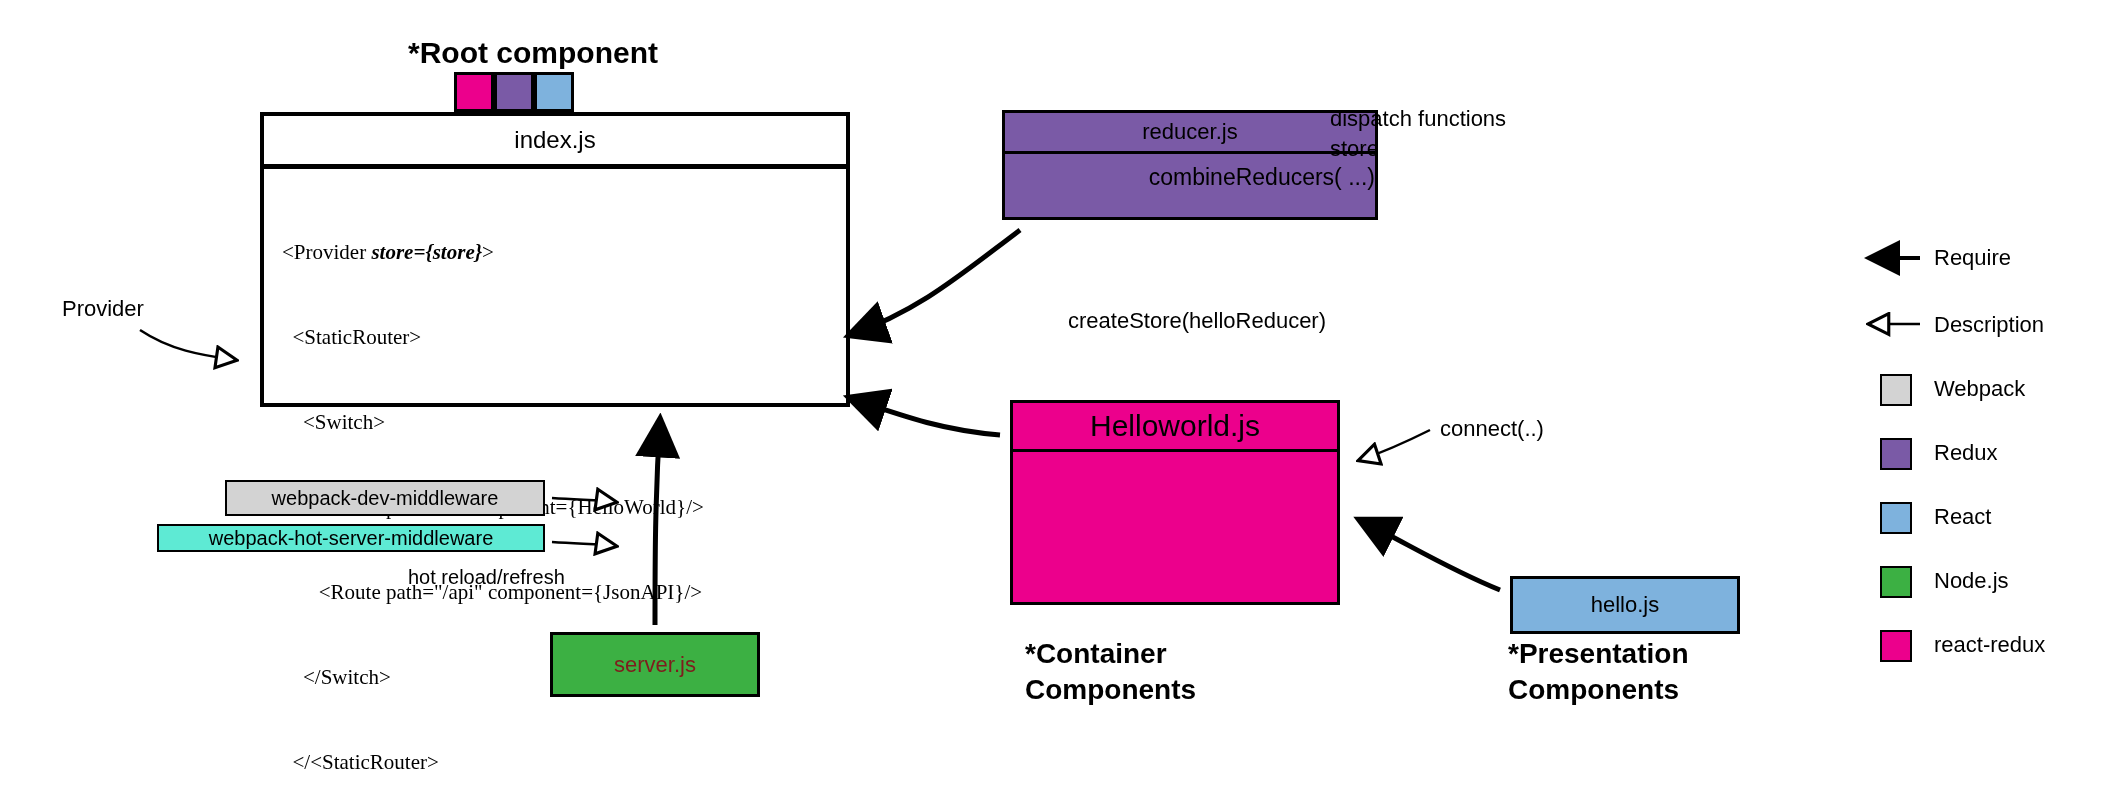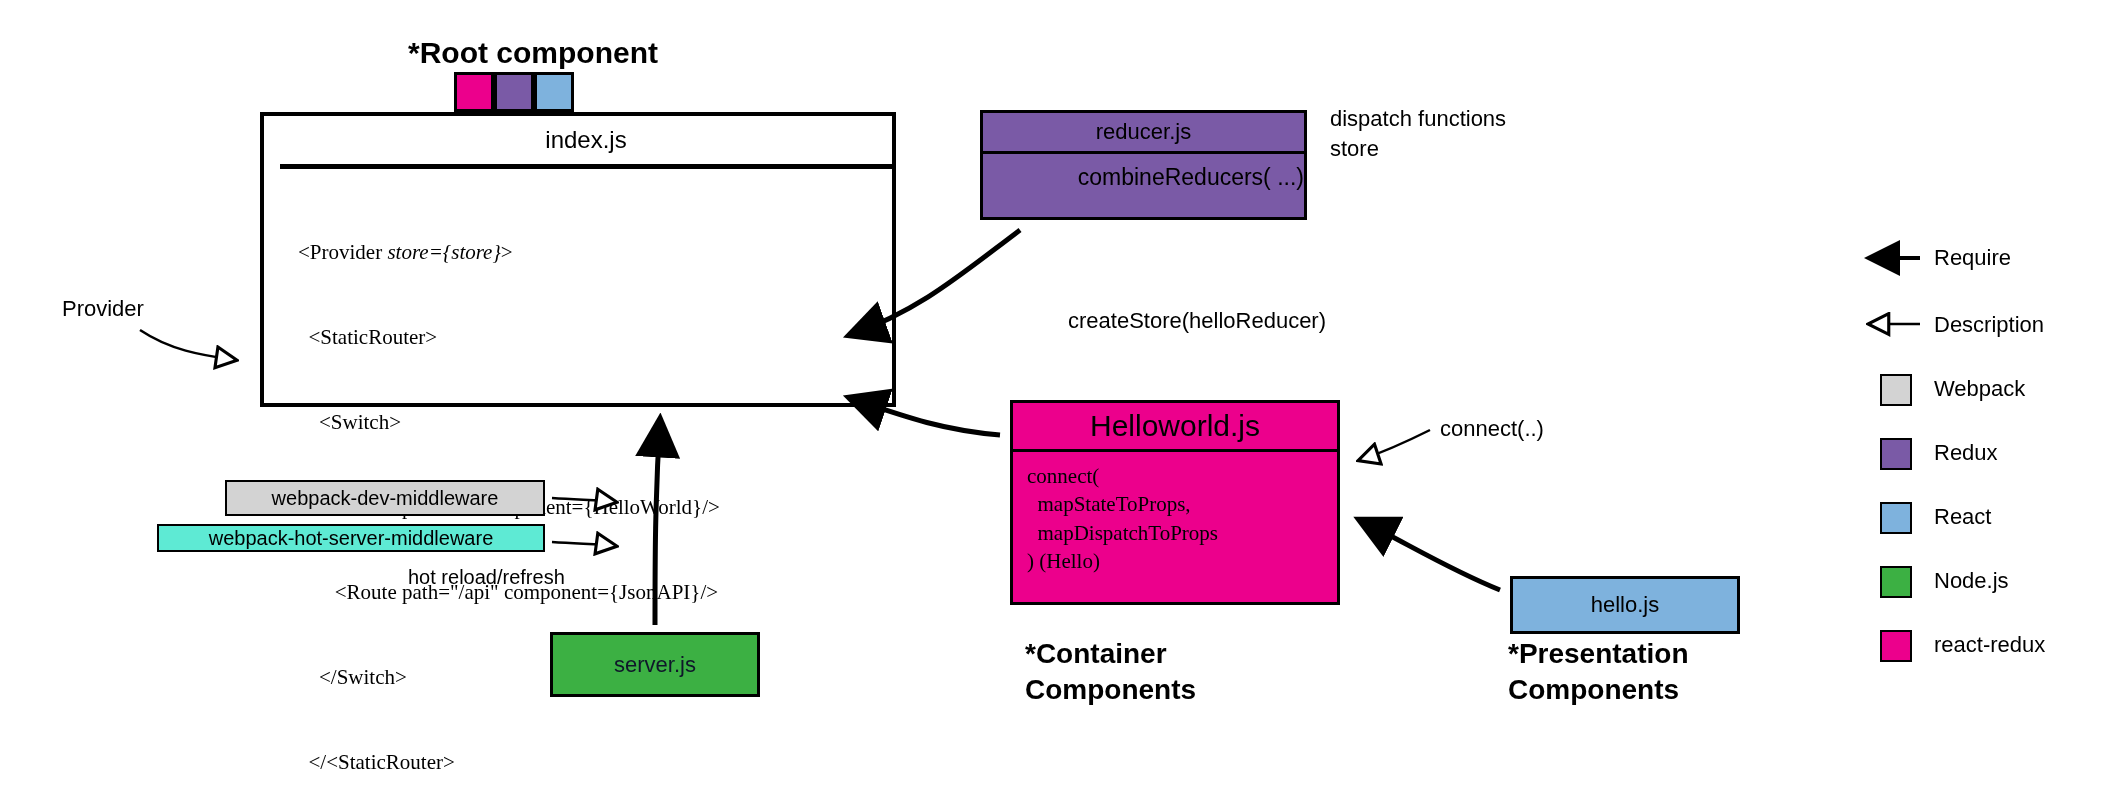--- a/index.html
+++ b/index.html
@@ -43,78 +43,74 @@
     box-sizing: border-box;
   }
   .legend-swatch {
     position: absolute;
     width: 32px;
     height: 32px;
     border: 2px solid #000;
     box-sizing: border-box;
   }
   .bold { font-weight: bold; }
-  .bold-italic { font-weight: normal; font-style: italic; text-align: right; }
+  .bold-italic { font-weight: bold; font-style: italic; text-align: right; }
   svg.arrows {
     position: absolute;
     top: 0; left: 0;
     width: 2127px; height: 789px;
     pointer-events: none;
   }
 </style>
 </head>
 <body>
 
 <div class="label bold" style="left:408px; top:36px; font-size:30px;">*Root component</div>
 
 <div class="swatch" style="left:454px; top:72px; background:#ec008c;"></div>
 <div class="swatch" style="left:494px; top:72px; background:#7a5aa6;"></div>
 <div class="swatch" style="left:534px; top:72px; background:#7eb2dd;"></div>
 
-<div class="box" style="left:260px; top:112px; width:636px; height:295px; background:#ffffff; border-width:4px;padding-left:16px;">
+<div class="box" style="left:260px; top:112px; width:590px; height:295px; background:#ffffff; border-width:4px;">
   <div class="box-title" style="font-size:24px; padding:10px 0; border-bottom-width:5px;">index.js</div>
   <div class="box-body" style="padding:12px 18px; font-size:21px;">
     <div><span>&lt;Provider </span><span class="bold-italic">store={store}</span><span>&gt;</span></div>
     <div>  &lt;StaticRouter&gt;</div>
     <div>    &lt;Switch&gt;</div>
     <div>       &lt;Route path="/" component={HelloWorld}/&gt;</div>
     <div>       &lt;Route path="/api" component={JsonAPI}/&gt;</div>
     <div>    &lt;/Switch&gt;</div>
     <div>  &lt;/&lt;StaticRouter&gt;</div>
     
   </div>
 </div>
 
 <div class="label" style="left:62px; top:296px; font-size:22px;">Provider</div>
 
-<div class="box" style="left:980px; top:110px; width:327px; height:110px; background:#7a5aa6;">
+<div class="box" style="left:1002px; top:110px; width:376px; height:110px; background:#7a5aa6;">
   <div class="box-title" style="font-size:22px;">reducer.js</div>
   <div style="text-align:right; padding:10px 0; font-size:23px;">combineReducers( ...)</div>
 </div>
 
 <div class="label" style="left:1330px; top:98px; font-size:22px;margin-top:8px;">dispatch functions</div>
 <div class="label" style="left:1330px; top:136px; font-size:22px;">store</div>
 
 <div class="label" style="left:1068px; top:308px; font-size:22px;">createStore(helloReducer)</div>
 
 <div class="box" style="left:1010px; top:400px; width:330px; height:205px; background:#ec008c;">
   <div class="box-title" style="font-size:30px;">Helloworld.js</div>
-  <div class="box-body" style="font-size:21px;">connect(
-  mapStateToProps,
-  mapDispatchToProps
-) (Hello)</div>
 </div>
 
 <div class="label" style="left:1440px; top:416px; font-size:22px;">connect(..)</div>
 
 <div class="box" style="left:1510px; top:576px; width:230px; height:58px; background:#7eb2dd; display:flex; align-items:center; justify-content:center; font-size:22px;">
   <span>hello.js</span>
 </div>
 
-<div class="box" style="left:550px; top:632px; width:210px; height:65px; background:#3cb043; display:flex; align-items:center; justify-content:center; font-size:22px; color:#0f172a;">
+<div class="box" style="left:550px; top:632px; width:210px; height:65px; background:#3cb043; display:flex; align-items:center; justify-content:center; font-size:22px; color:#7f1d1d;">
   <span>server.js</span>
 </div>
 
 <div class="box" style="left:225px; top:480px; width:320px; height:36px; background:#d3d3d3; border-width:2px; display:flex; align-items:center; justify-content:center; font-size:20px;">
   <span>webpack-dev-middleware</span>
 </div>
 <div class="box" style="left:157px; top:524px; width:388px; height:28px; background:#5eead4; border-width:2px; display:flex; align-items:center; justify-content:center; font-size:20px;">
   <span>webpack-hot-server-middleware</span>
 </div>
 <div class="label" style="left:408px; top:566px; font-size:20px;">hot reload/refresh</div>

